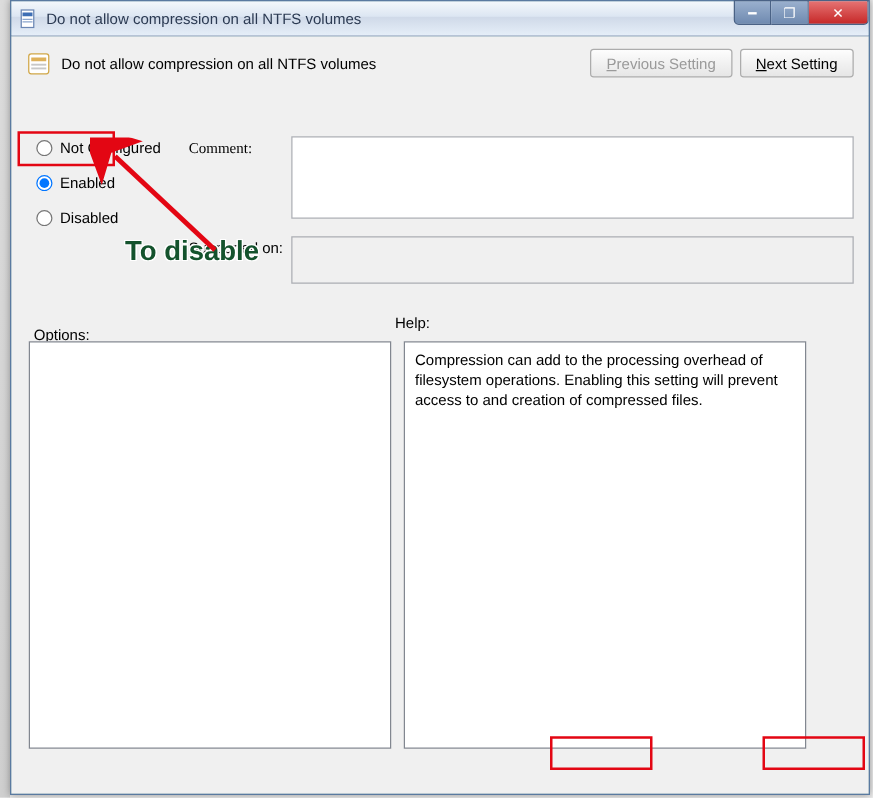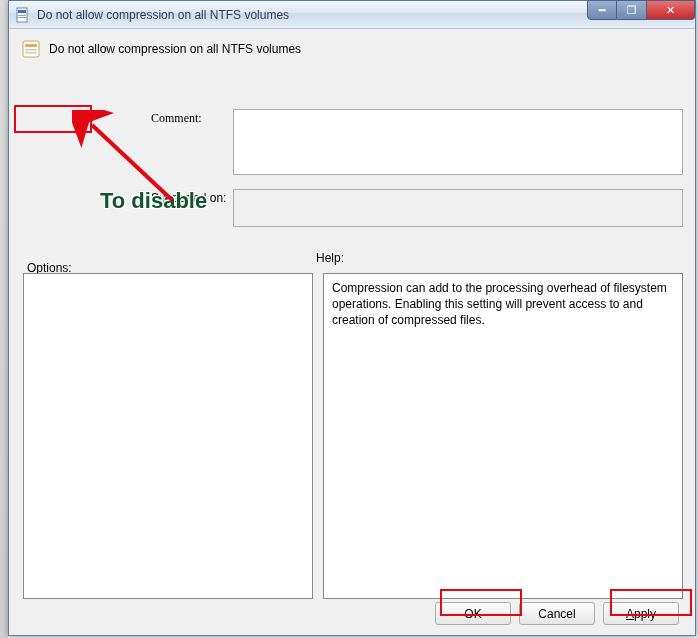--- a/index.html
+++ b/index.html
@@ -88,21 +88,21 @@
   .textarea {
     background:#fff; border:1px solid #abadb3; font: inherit;
     padding: 2px 4px; resize: none; overflow-y: scroll;
     color:#000;
   }
   .comment-box { position:absolute; left:224px; top:80px; width:450px; height:66px; }
   .supported-box { position:absolute; left:224px; top:160px; width:450px; height:38px; background:#f0f0f0; }
   .options-label { position:absolute; left:18px; top:232px; }
   .help-label { position:absolute; left:307px; top:222px; }
   .options-box { position:absolute; left:14px; top:244px; width:290px; height:326px; background:#fff; border:1px solid #828790; }
-  .help-box { position:absolute; left:314px; top:244px; width:360px; height:326px; background:#fff; border:1px solid #828790; padding:6px 8px; overflow-y:scroll; color:#000; font-size:12px; line-height:1.35; }
+  .help-box { position:absolute; left:314px; top:244px; width:322px; height:326px; background:#fff; border:1px solid #828790; padding:6px 8px; overflow-y:scroll; color:#000; font-size:12px; line-height:1.35; }
   .bottom-btns {
     position:absolute; right:16px; bottom:10px; display:flex; gap:8px;
   }
   .bottom-btns .btn { width:76px; }
 
   
   .anno { position:absolute; pointer-events:none; }
   .anno-box { border:2.5px solid #e30613; }
   .anno-enabled { left:14px; top:105px; width:78px; height:28px; }
   .anno-ok { left:440px; top:589px; width:82px; height:27px; }
@@ -144,42 +144,55 @@
     <div class="header-row">
       <span class="policy-icon">
         <svg width="20" height="20" viewBox="0 0 20 20">
             <rect x="2" y="2" width="16" height="16" rx="2" fill="#fff" stroke="#d0a646"></rect>
             <rect x="4" y="5" width="12" height="3" fill="#deb15a"></rect>
             <rect x="4" y="10" width="12" height="1.5" fill="#c8c8c8"></rect>
             <rect x="4" y="13" width="12" height="1.5" fill="#c8c8c8"></rect>
           </svg>
       </span>
       <span class="policy-title">Do not allow compression on all NTFS volumes</span>
-    </div>
-
+      <div class="nav-btns">
+        <button class="btn" disabled=""><span class="ul">P</span>revious Setting</button>
+        <button class="btn"><span class="ul">N</span><span>ext Setting</span></button>
+      </div>
+    </div>
+
+    <div class="radios">
+      <label class="radio-item">
+        <input type="radio" name="state" style="">
+        <span>Not Configured</span>
+      </label>
+      <label class="radio-item">
+        <input type="radio" name="state" checked="" style="">
+        <span>Enabled</span>
+      </label>
+      <label class="radio-item">
+        <input type="radio" name="state" style="">
+        <span>Disabled</span>
+      </label>
+    </div>
 
     <span class="comment-label">Comment:</span>
     <textarea class="textarea comment-box" style=""></textarea>
 
     <span class="supported-label">Supported on:</span>
     <textarea class="textarea supported-box" readonly="" style=""></textarea>
 
     <span class="options-label">Options:</span>
     <span class="help-label">Help:</span>
 
     <div class="options-box"></div>
     <div class="help-box">
       <span>Compression can add to the processing overhead of filesystem operations.  Enabling this setting will prevent access to and creation of compressed files.</span>
     </div>
 
-    <div class="bottom-btns">
-      <button class="btn">OK</button>
-      <button class="btn">Cancel</button>
-      <button class="btn"><span class="ul">A</span><span>pply</span></button>
-    </div>
   </div>
 </div>
 
 <div class="anno anno-box anno-enabled"></div>
 <div class="anno anno-box anno-ok"></div>
 <div class="anno anno-box anno-apply"></div>
 <div class="anno anno-text">To disable</div>
 <svg class="anno anno-arrow" viewBox="0 0 120 100">
   <defs>
     <marker id="ah" markerWidth="12" markerHeight="12" refX="2" refY="6" orient="auto">

